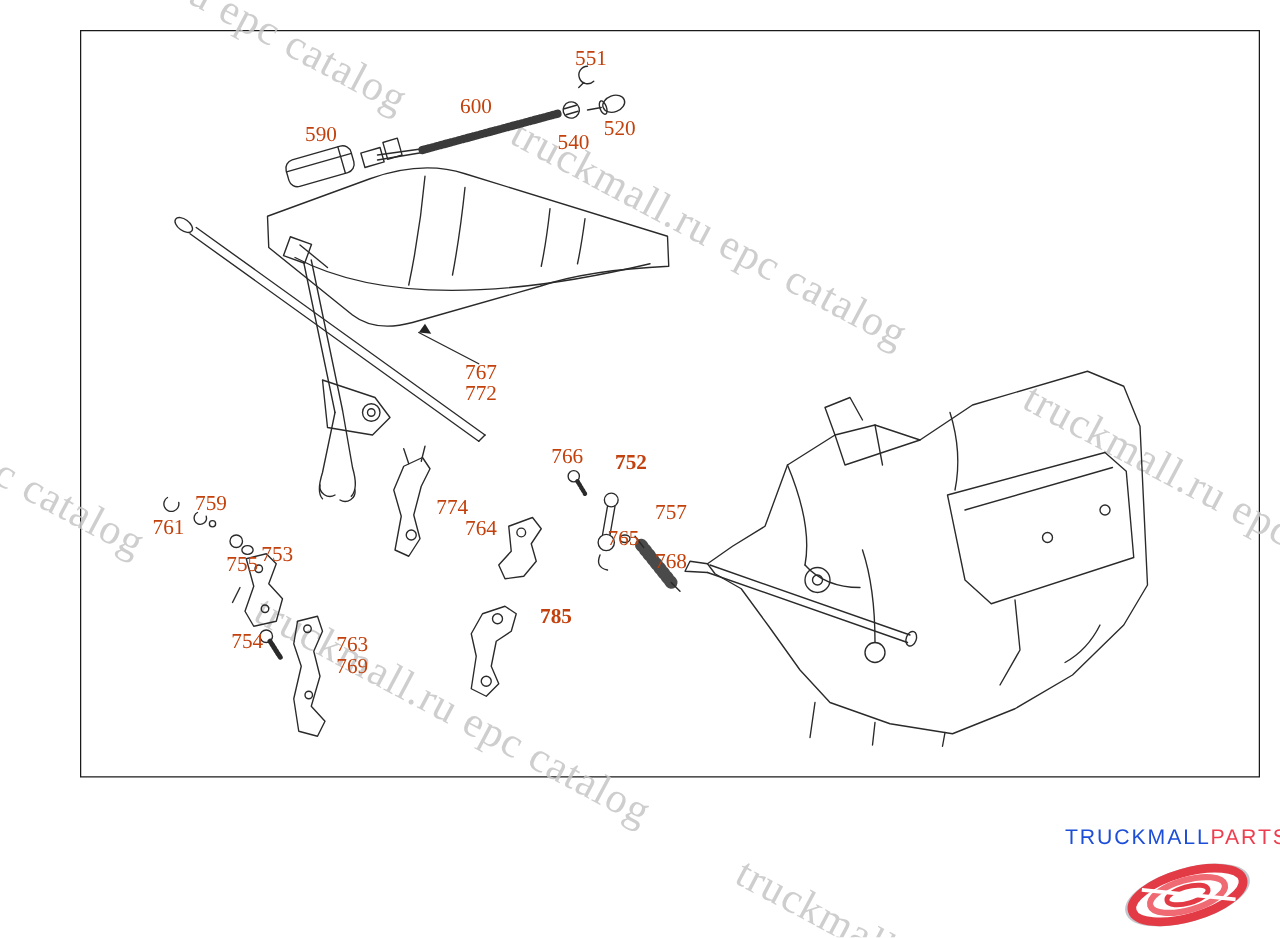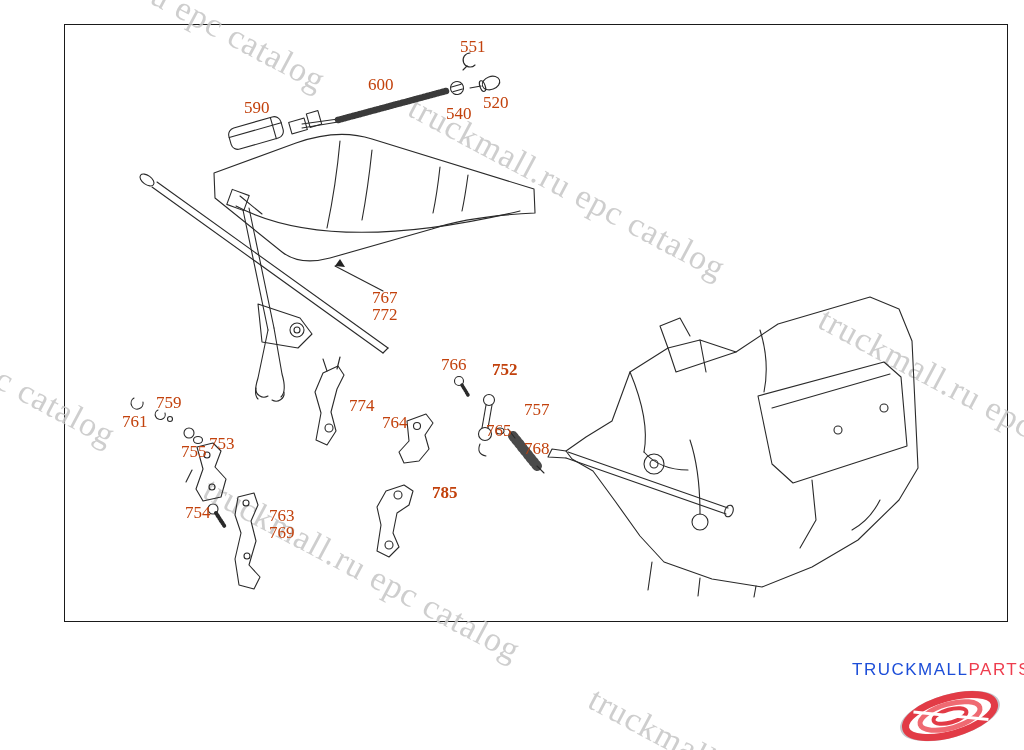--- a/index.html
+++ b/index.html
@@ -248,21 +248,21 @@
   <span class="part-label" style="left:372px; top:289px;">767</span>
   <span class="part-label" style="left:372px; top:306px;">772</span>
   <span class="part-label" style="left:441px; top:356px;">766</span>
   <span class="part-label" style="left:492px; top:361px;font-weight:bold;">752</span>
   <span class="part-label" style="left:486px; top:378px;margin-top:44px;">765</span>
   <span class="part-label" style="left:122px; top:375px;margin-top:38px;">761</span>
   <span class="part-label" style="left:156px; top:394px;">759</span>
   <span class="part-label" style="left:181px; top:415px;margin-top:28px;">755</span>
   <span class="part-label" style="left:209px; top:435px;">753</span>
   <span class="part-label" style="left:349px; top:397px;">774</span>
-  <span class="part-label" style="left:382px; top:414px;">764</span>
+  <span class="part-label" style="left:372px; top:414px;">764</span>
   <span class="part-label" style="left:524px; top:401px;">757</span>
   <span class="part-label" style="left:524px; top:440px;">768</span>
   <span class="part-label" style="left:269px; top:507px;">763</span>
   <span class="part-label" style="left:269px; top:524px;">769</span>
   <span class="part-label" style="left:185px; top:504px;">754</span>
   <span class="part-label" style="left:432px; top:484px;font-weight:bold;">785</span>
 
   <div class="logo">
     <div class="logo-text">
       <span class="logo-brand">TRUCKMALL</span><span class="logo-accent">PARTS</span>

